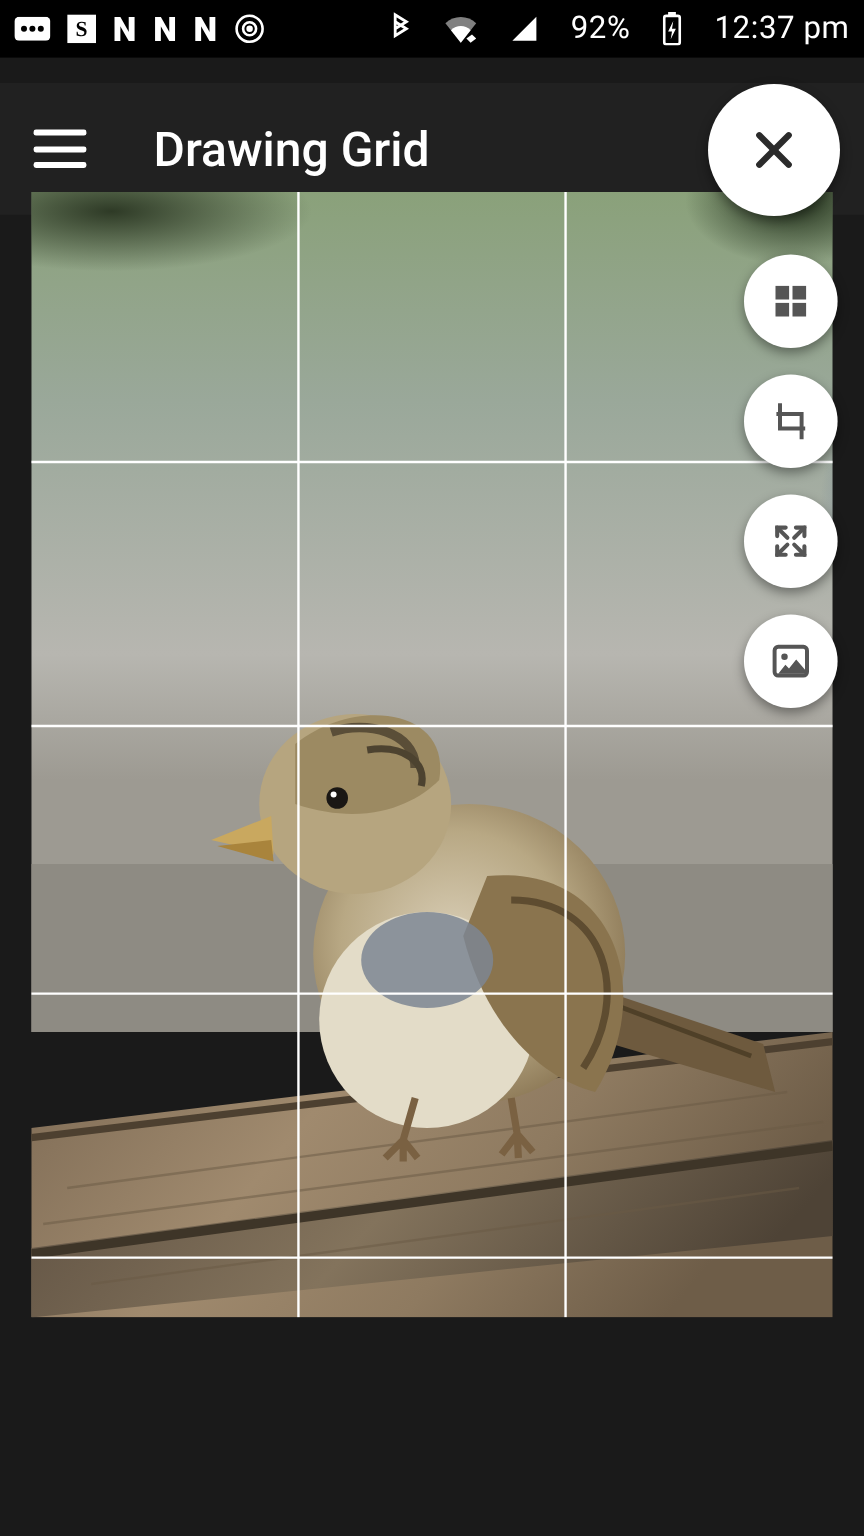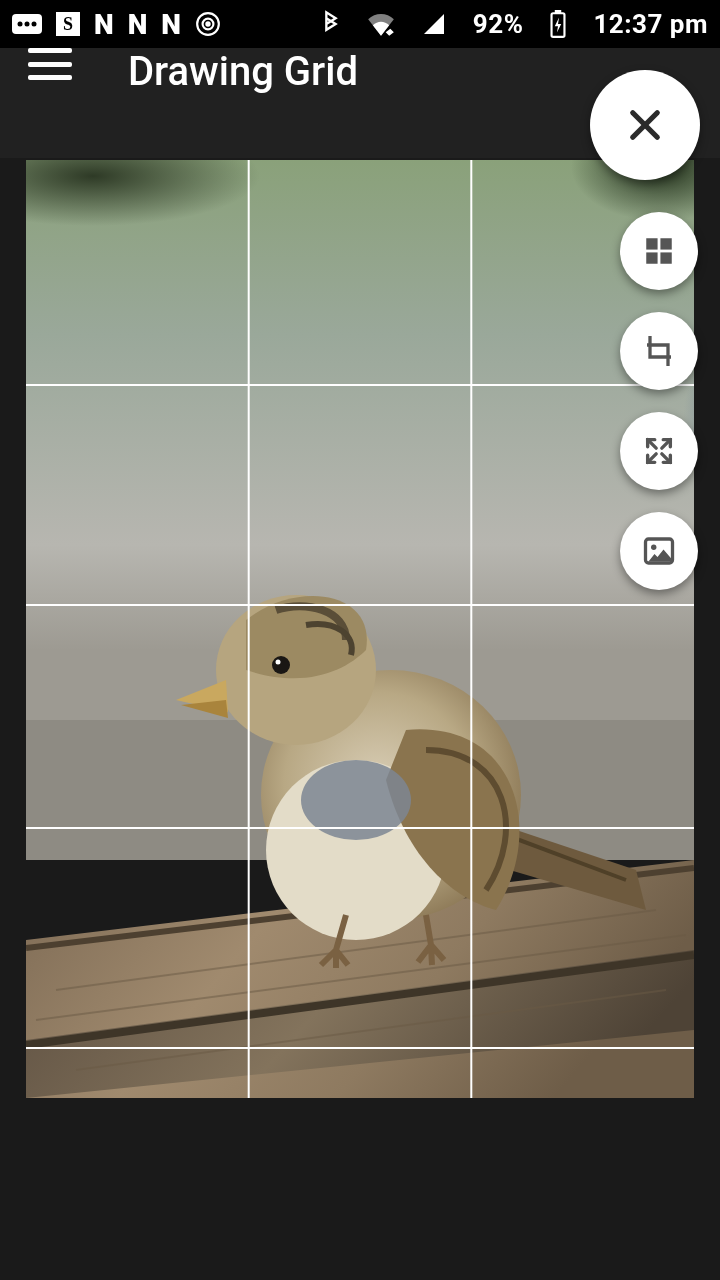--- a/index.html
+++ b/index.html
@@ -21,40 +21,41 @@
     align-items: center;
     justify-content: space-between;
     padding: 0 12px;
     font-size: 26px;
   }
   .status-left, .status-right {
     display: flex;
     align-items: center;
     gap: 14px;
   }
-  .status-right { gap: 26px; font-weight: bold; }
+  .status-right { gap: 26px; }
   .status-icon {
     display: inline-flex;
     align-items: center;
     justify-content: center;
   }
   .status-text {
     font-size: 26px;
     letter-spacing: 0.5px;
   }
 
   
   .app-bar {
     height: 110px;
     width: 100%;
     background: #212121;
     display: flex;
-    align-items: flex-start;
+    align-items: center;
     padding: 0 28px;
     position: relative;
+    margin-top: 21px;
   }
   .hamburger {
     width: 44px;
     height: 32px;
     display: flex;
     flex-direction: column;
     justify-content: space-between;
     cursor: pointer;
   }
   .hamburger div {

